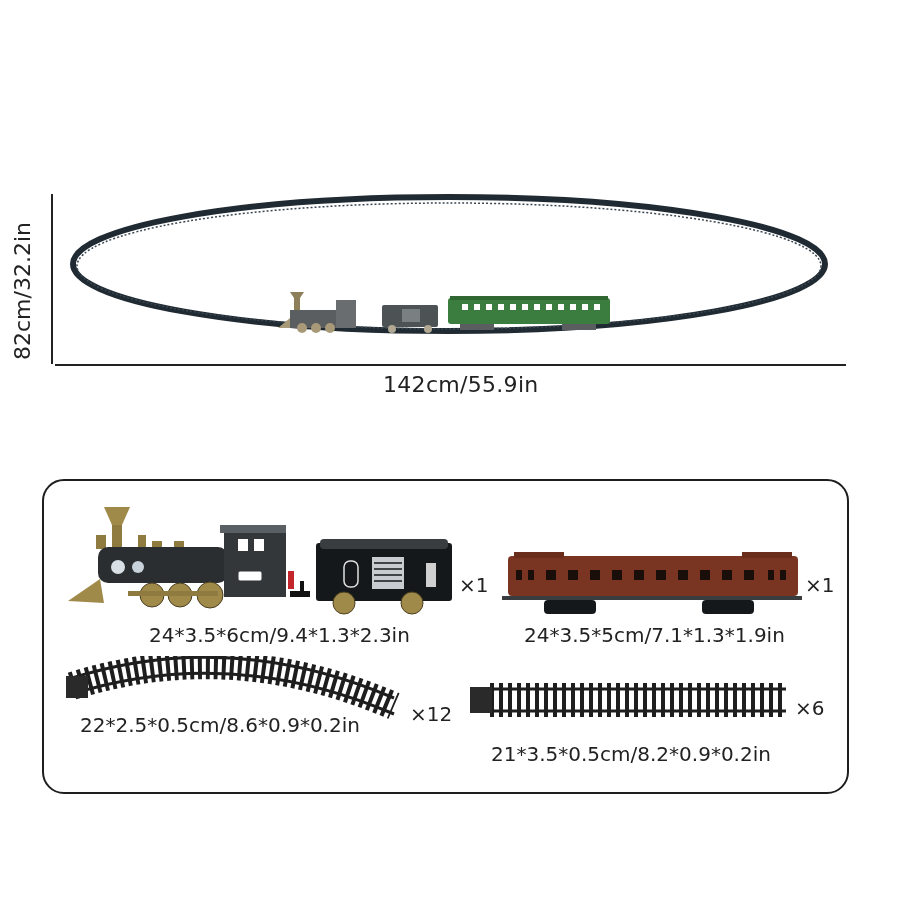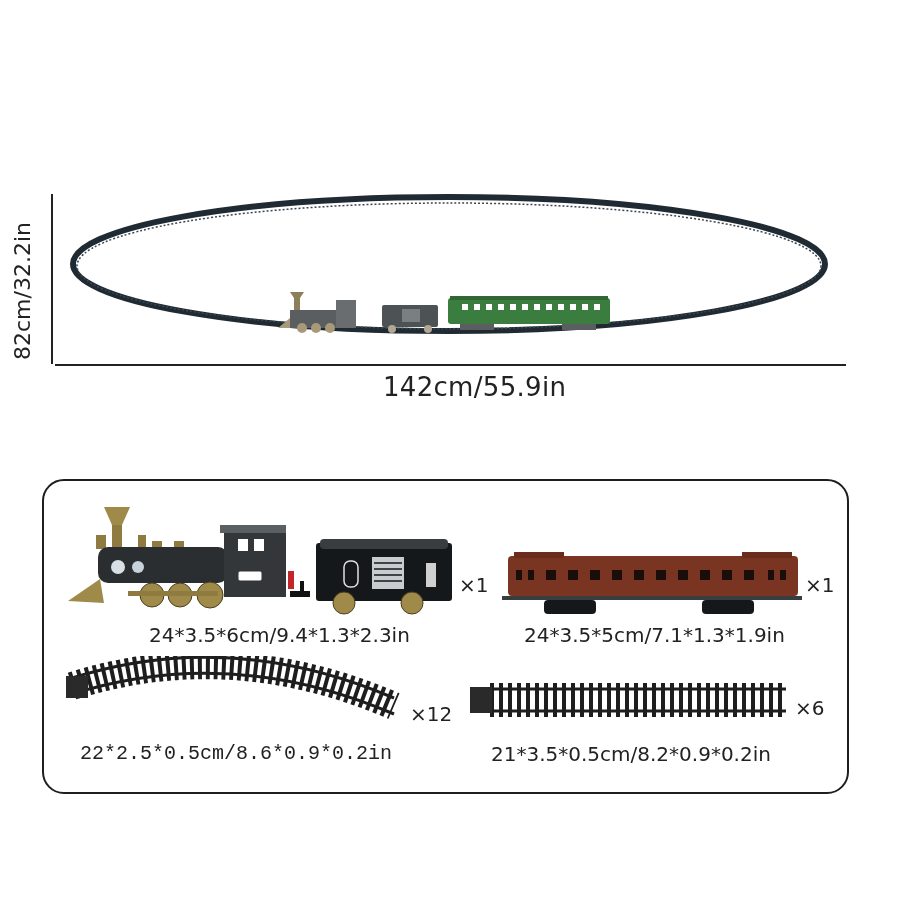--- a/index.html
+++ b/index.html
@@ -1,19 +1,19 @@
 <!DOCTYPE html>
 <html><head>
 <meta charset="utf-8">
 <style>
   html, body { margin:0; padding:0; background:#ffffff; }
   body { width:900px; height:900px; position:relative; overflow:hidden;
          font-family: "DejaVu Sans", "Liberation Sans", sans-serif; color:#1a1a1a; }
   .abs { position:absolute; }
-  .dim-text { font-size:26px; letter-spacing:0.3px; color:#222; white-space:nowrap; }
+  .dim-text { font-size:22px; letter-spacing:0.3px; color:#222; white-space:nowrap; }
   .vert-label { position:absolute; left:10px; top:360px; transform-origin:0 0; transform:rotate(-90deg);
                 font-size:22px; color:#222; white-space:nowrap; }
   .parts-box { position:absolute; left:42px; top:479px; width:803px; height:311px;
                border:2.5px solid #1e1e1e; border-radius:22px; }
   .qty { font-size:20px; color:#222; }
   .caption { font-size:20px; color:#222; white-space:nowrap; }
   svg { display:block; }
 </style>
 </head>
 <body>
@@ -170,21 +170,21 @@
         <rect x="0" y="0" width="4" height="40" fill="#1e1e1e"></rect>
       </pattern>
     </defs>
     <path d="M 6 30 Q 165 -20 328 50" fill="none" stroke="#1e1e1e" stroke-width="28" stroke-dasharray="4 4"></path>
     <path d="M 6 22 Q 165 -28 328 42" fill="none" stroke="#1e1e1e" stroke-width="3"></path>
     <path d="M 6 38 Q 165 -12 328 58" fill="none" stroke="#1e1e1e" stroke-width="3"></path>
     <rect x="0" y="20" width="22" height="22" fill="#2a2a2a"></rect>
   </svg>
 </div>
 <div class="abs qty" style="left:410px;top:702px;">×12</div>
-<div class="abs caption" style="left:80px;top:742px;font-family:Liberation Mono, monospace;">22*2.5*0.5cm/8.6*0.9*0.2in</div>
+<div class="abs caption" style="left:80px;top:713px;">22*2.5*0.5cm/8.6*0.9*0.2in</div>
 
 <div class="abs" style="left:470px;top:679px;width:320px;height:42px;">
   <svg width="320" height="42">
     <line x1="20" y1="21" x2="316" y2="21" stroke="#1e1e1e" stroke-width="34" stroke-dasharray="4 5"></line>
     <line x1="20" y1="10" x2="316" y2="10" stroke="#1e1e1e" stroke-width="3"></line>
     <line x1="20" y1="32" x2="316" y2="32" stroke="#1e1e1e" stroke-width="3"></line>
     <rect x="0" y="8" width="22" height="26" fill="#2a2a2a"></rect>
   </svg>
 </div>
 <div class="abs qty" style="left:795px;top:696px;">×6</div>

